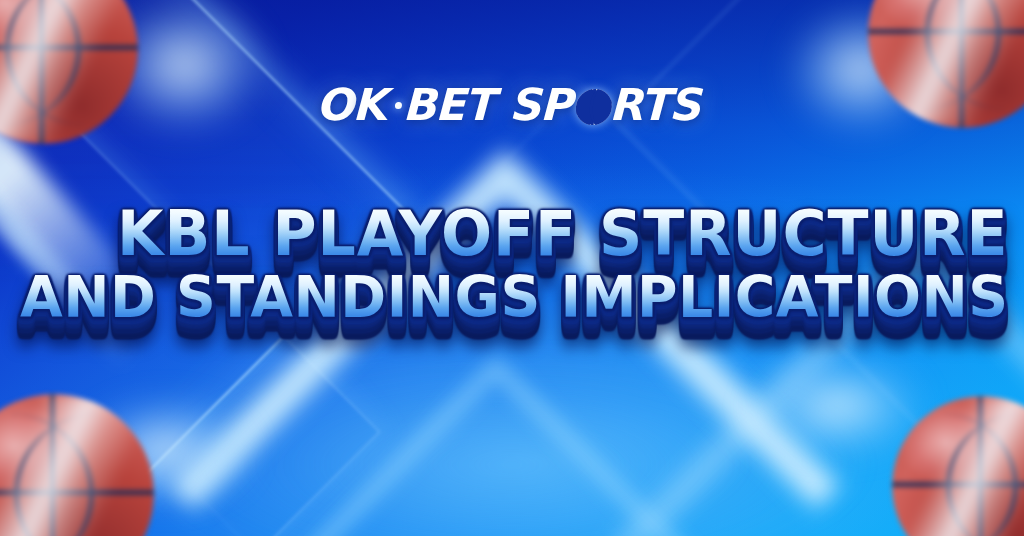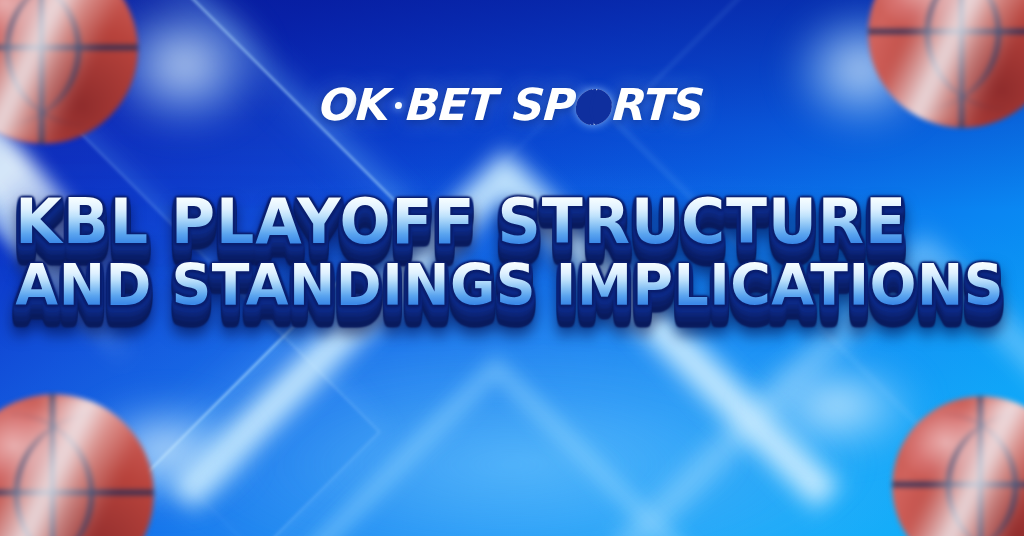--- a/index.html
+++ b/index.html
@@ -268,23 +268,23 @@
   #sports-ball .bseam { position: absolute; background: #0f2f9e; }
   #sports-ball .bs1 { left: 46%; top: -10%; width: 3px; height: 120%; }
   #sports-ball .bs2 { left: -10%; top: 46%; width: 120%; height: 3px; transform: rotate(-18deg); }
   #sports-ball .bs3 { left: -18%; top: -8%; width: 72%; height: 116%; border-right: 3px solid #0f2f9e; border-radius: 50%; }
   #sports-ball .bs4 { right: -18%; top: -8%; width: 72%; height: 116%; border-left: 3px solid #0f2f9e; border-radius: 50%; }
 
   
   #headline {
     position: absolute;
     left: 0; right: 0;
-    top: 192px;
+    top: 204px;
     z-index: 7;
-    text-align: left;
+    text-align: right;
   }
   .headline-line {
     font-family: "DejaVu Sans", sans-serif;
     font-weight: 700;
     font-size: 62px;
     line-height: 0.96;
     letter-spacing: 0px;
     white-space: nowrap;
     margin: 0;
     transform: scaleX(0.97);

